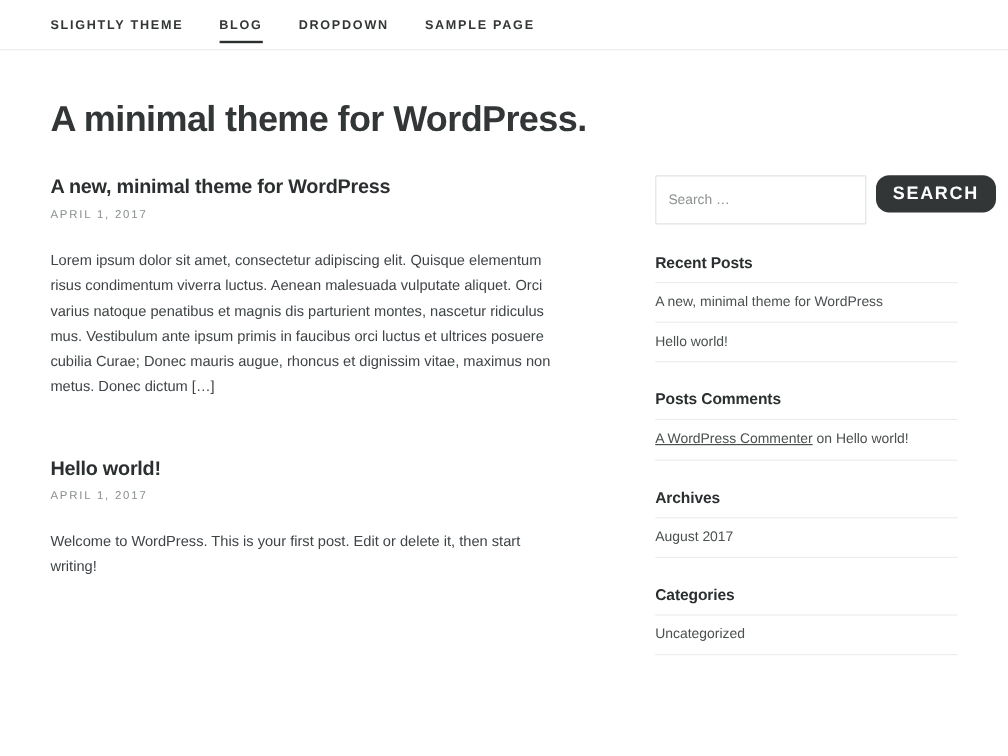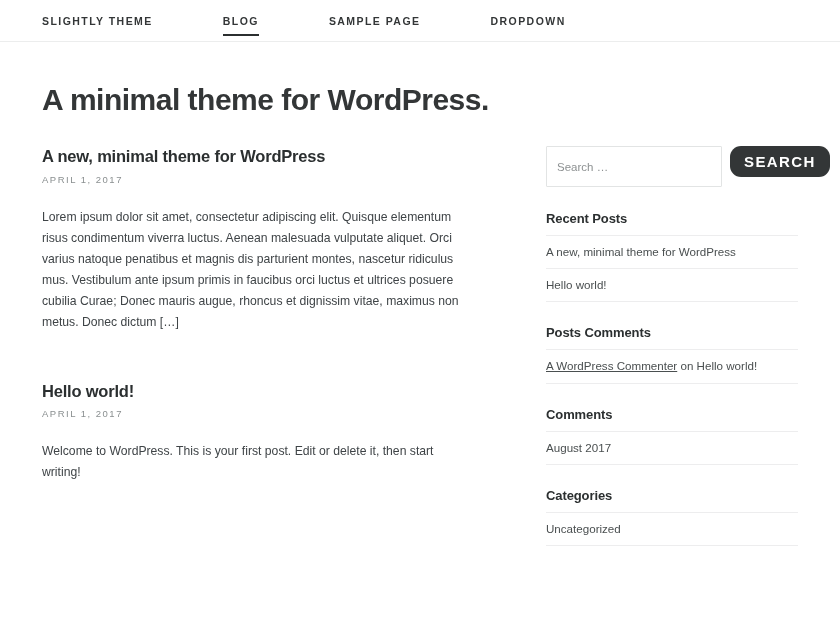--- a/index.html
+++ b/index.html
@@ -20,21 +20,20 @@
     border-bottom: 1px solid #eceded;
     background: #ffffff;
     display: flex;
     align-items: center;
     padding: 0 0 0 42px;
   }
   .nav {
     display: flex;
     align-items: flex-end;
     height: 42px;
-    gap: 40px;
   }
   .nav-item {
     display: flex;
     align-items: center;
     height: 42px;
     margin-right: 30px;
     font-size: 10.5px;
     font-weight: bold;
     letter-spacing: 1.45px;
     text-transform: uppercase;
@@ -173,24 +172,24 @@
 
 <div class="site-header">
   <nav class="nav">
     <div class="nav-item">
       <span>Slightly Theme</span>
     </div>
     <div class="nav-item active">
       <span>Blog</span>
     </div>
     <div class="nav-item">
+      <span>Dropdown</span>
+    </div>
+    <div class="nav-item">
       <span>Sample Page</span>
-    </div>
-    <div class="nav-item">
-      <span>Dropdown</span>
     </div>
   </nav>
 </div>
 
 <div class="page">
 
   <h1 class="site-title">A minimal theme for WordPress.</h1>
 
   <div class="columns">
 
@@ -232,21 +231,21 @@
       </section>
 
       <section class="widget">
         <h3 class="widget-title">Posts Comments</h3>
         <ul class="widget-list">
           <li><span class="comment-author">A WordPress Commenter</span><span class="comment-sep"> on </span><span class="widget-link">Hello world!</span></li>
         </ul>
       </section>
 
       <section class="widget">
-        <h3 class="widget-title">Comments</h3>
+        <h3 class="widget-title">Archives</h3>
         <ul class="widget-list">
           <li>
             <span class="widget-link">August 2017</span>
           </li>
         </ul>
       </section>
 
       <section class="widget">
         <h3 class="widget-title">Categories</h3>
         <ul class="widget-list">

